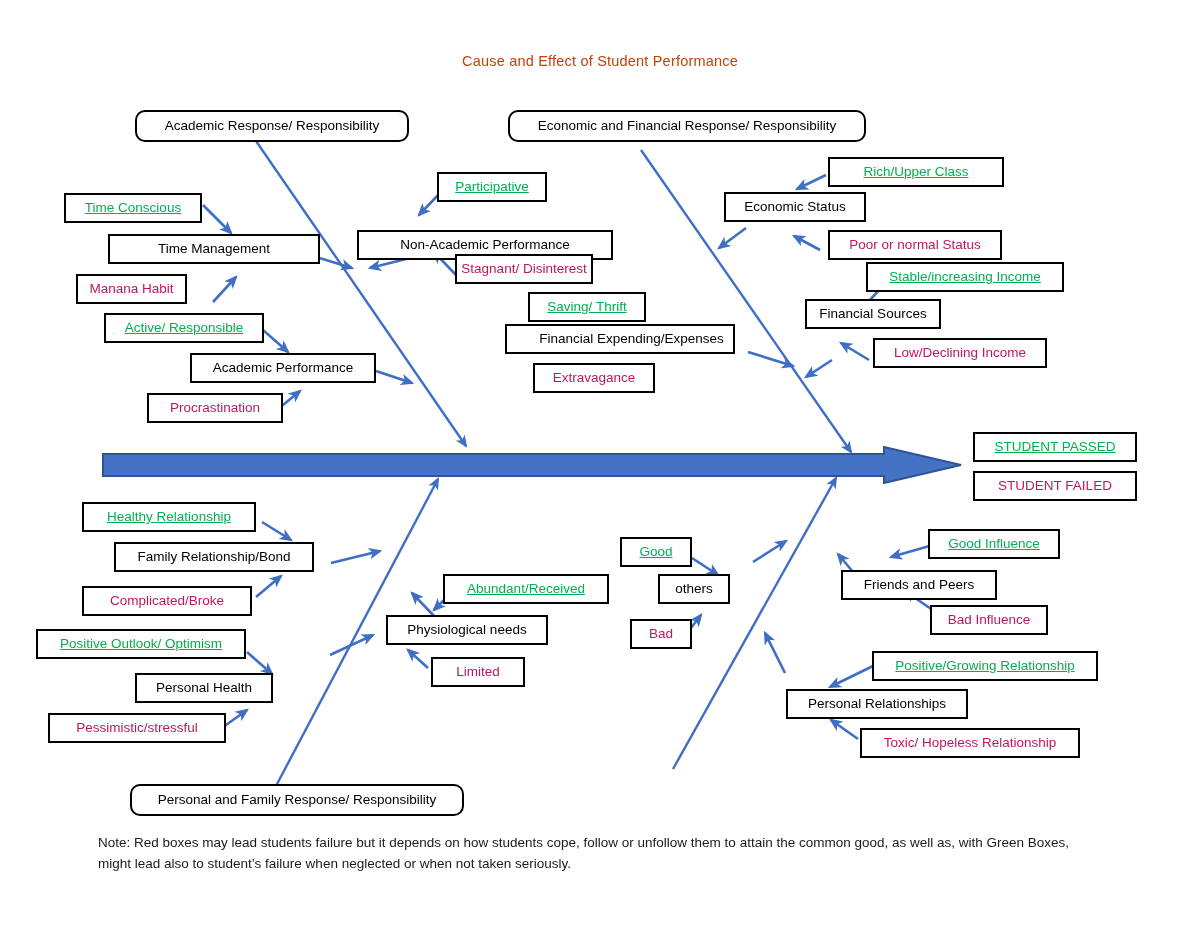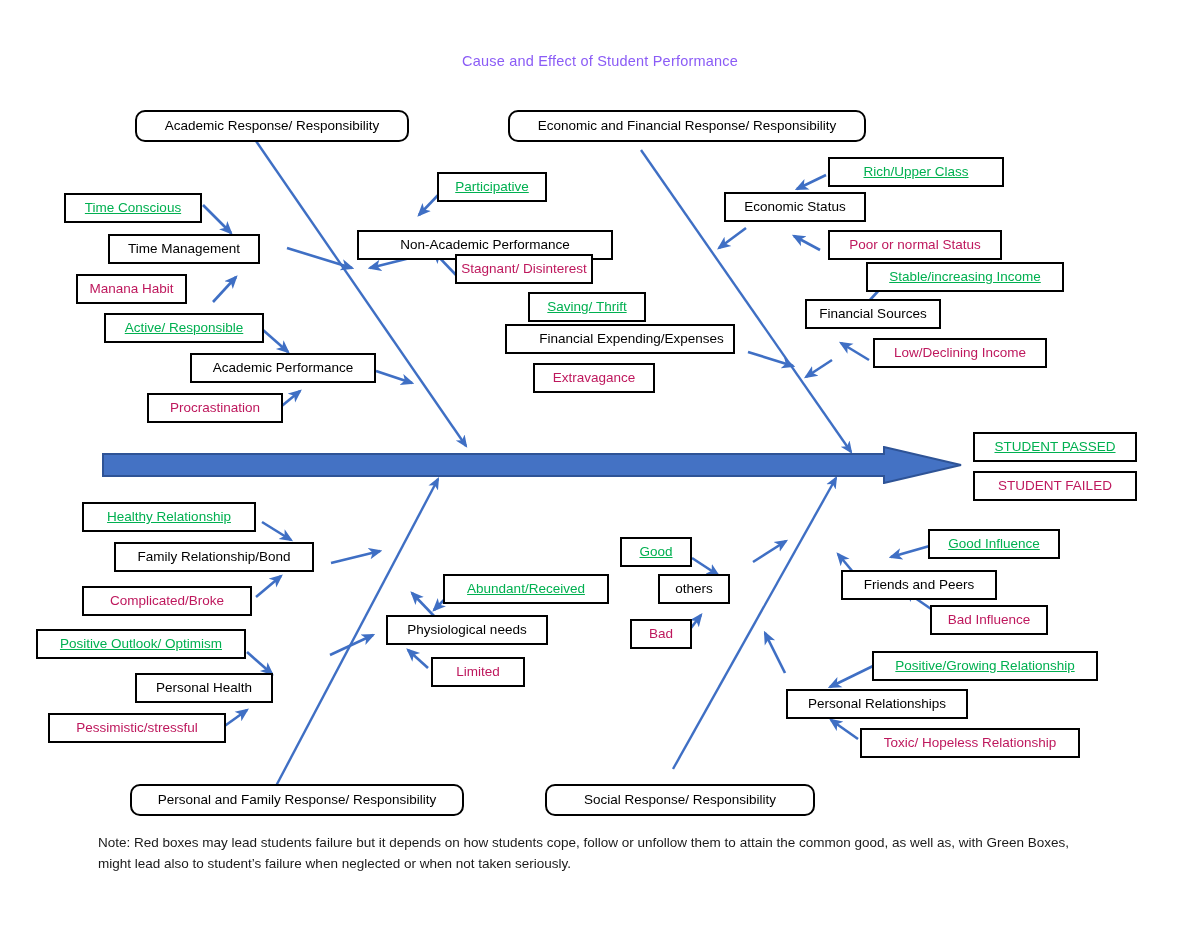--- a/index.html
+++ b/index.html
@@ -10,21 +10,21 @@
     overflow:hidden;
   }
   #stage{position:relative;width:1200px;height:927px;}
 
   
   #wires{position:absolute;left:0;top:0;width:1200px;height:927px;pointer-events:none;}
 
   
   .doc-title{
     position:absolute;left:0;top:53px;width:1200px;text-align:center;
-    font-size:14.5px;color:#8b5cf6;letter-spacing:.2px;
+    font-size:14.5px;color:#c2410c;letter-spacing:.2px;
   }
 
   
   .node{
     position:absolute;
     box-sizing:border-box;
     background:#ffffff;
     border:2px solid #000000;
     display:flex;align-items:center;justify-content:center;
     font-size:13.5px;
@@ -122,27 +122,26 @@
   </svg>
 
   <svg class="spine" viewBox="0 0 860 38" preserveAspectRatio="none" xmlns="http://www.w3.org/2000/svg">
     <path d="M 1 8 L 782 8 L 782 1 L 859 19 L 782 37 L 782 30 L 1 30 Z" fill="#4472C4" stroke="#2E5396" stroke-width="2"></path>
   </svg>
 
   <div class="node cat" style="left:135px;top:110px;width:274px;">Academic Response/ Responsibility</div>
   <div class="node cat" style="left:508px;top:110px;width:358px;">Economic and Financial Response/ Responsibility</div>
 
   <div class="node cat" style="left:130px;top:784px;width:334px;">Personal and Family Response/ Responsibility</div>
-  <div class="node cat" style="left:545px;top:784px;width:270px;">Social Response/ Responsibility</div>
 
   <div class="node green" style="left:973px;top:432px;width:164px;">STUDENT PASSED</div>
   <div class="node red" style="left:973px;top:471px;width:164px;">STUDENT FAILED</div>
 
   <div class="node green" style="left:64px;top:193px;width:138px;">Time Conscious</div>
-  <div class="node" style="left:108px;top:234px;width:152px;">Time Management</div>
+  <div class="node" style="left:108px;top:234px;width:212px;">Time Management</div>
   <div class="node red" style="left:76px;top:274px;width:111px;">Manana Habit</div>
   <div class="node green" style="left:104px;top:313px;width:160px;">Active/ Responsible</div>
   <div class="node" style="left:190px;top:353px;width:186px;">Academic Performance</div>
   <div class="node red" style="left:147px;top:393px;width:136px;">Procrastination</div>
 
   <div class="node green" style="left:437px;top:172px;width:110px;">Participative</div>
   <div class="node" style="left:357px;top:214px;width:256px;margin-top:16px;">Non-Academic Performance</div>
   <div class="node red" style="left:455px;top:254px;width:138px;">Stagnant/ Disinterest</div>
 
   <div class="node green" style="left:528px;top:292px;width:118px;">Saving/ Thrift</div>

